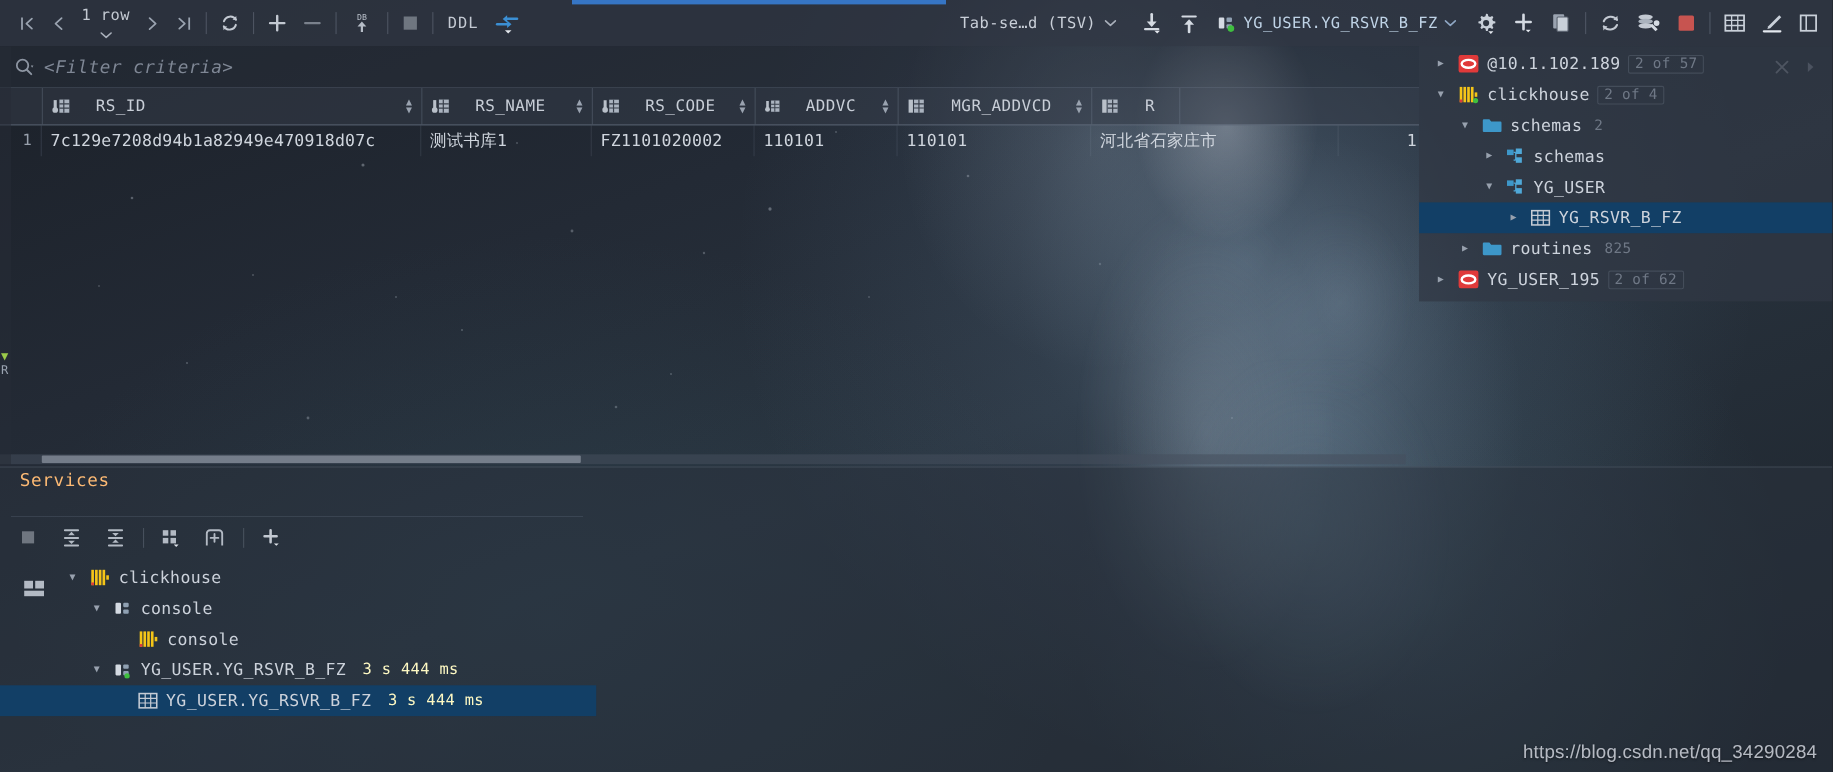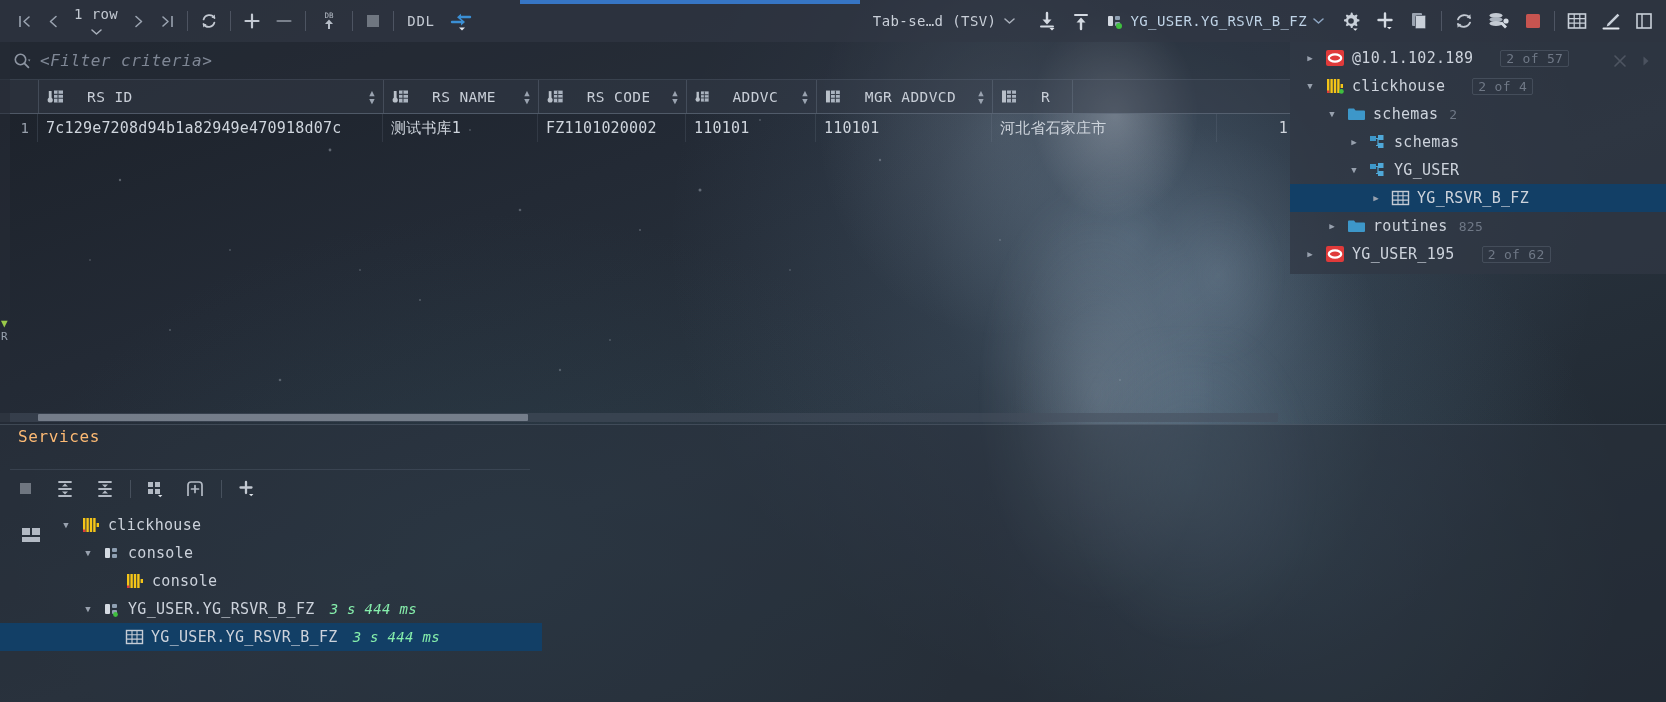--- a/index.html
+++ b/index.html
@@ -156,21 +156,21 @@
   }
   .tree-row {
     height: 28px; display: flex; align-items: center; gap: 7px;
     color: #cdd3dc; font-size: 15px; letter-spacing: .3px; white-space: nowrap;
     padding-right: 6px; box-sizing: border-box;
   }
   .tree-row.selected { background: #123f66; }
   .tree-badge {
     color: #6f7886; font-size: 13px; letter-spacing: .3px;
     border: 1px solid rgba(110,120,135,0.35); border-radius: 2px;
-    padding: 0 5px; margin-left: 20px;
+    padding: 0 5px; margin-left: 0;
   }
   .tree-count { color: #6f7886; font-size: 13px; margin-left: 4px; }
   .tw { width: 16px; flex:0 0 16px; display:flex; align-items:center; justify-content:center; color:#98a1ae; font-size: 9px; }
   .tw.empty { visibility: hidden; }
 
   
   .services {
     position: absolute; left: 0; top: 424px; width: 1666px; height: 278px;
     background: rgba(43,50,61,0.52);
     border-top: 1px solid rgba(120,132,150,0.30);
@@ -193,21 +193,21 @@
     display:flex; justify-content:center; padding-top: 6px; box-sizing:border-box;
   }
   .svc-tree {
     position: absolute; left: 50px; top: 86px; width: 492px; height: 192px;
   }
   .svc-row {
     height: 28px; display:flex; align-items:center; gap: 7px;
     color: #ccd2db; font-size: 15px; letter-spacing: .3px; white-space: nowrap;
   }
   .svc-row.selected { background: #123f66; margin-left: -50px; padding-left: 50px; width: 492px; }
-  .svc-time { color: #86efac; font-size: 14px; margin-left: 8px; font-style: italic; }
+  .svc-time { color: #fef9c3; font-size: 14px; margin-left: 8px; }
 
   
   .left-gutter {
     position: absolute; left: 0; top: 42px; width: 10px; height: 382px;
     background: rgba(38,44,54,0.55);
   }
   .gutter-mark-green {
     position: absolute; left: 1px; top: 318px; width: 8px; height: 12px;
     color: #9aca4a; font-size: 11px; line-height: 11px;
   }
@@ -746,14 +746,15 @@
           <rect x="1.5" y="1.5" width="16" height="13" fill="none" stroke="#c6ccd5" stroke-width="1.4"></rect>
           <path d="M1.5 5.8h16M1.5 10.1h16M7 1.5v13M12 1.5v13" stroke="#c6ccd5" stroke-width="1.1"></path>
         </svg>
         <span>YG_USER.YG_RSVR_B_FZ</span>
         <span class="svc-time">3 s 444 ms</span>
       </div>
     </div>
 
   </div>
 
+  <div class="watermark">https://blog.csdn.net/qq_34290284</div>
 
 </div>
 
 </body></html>

